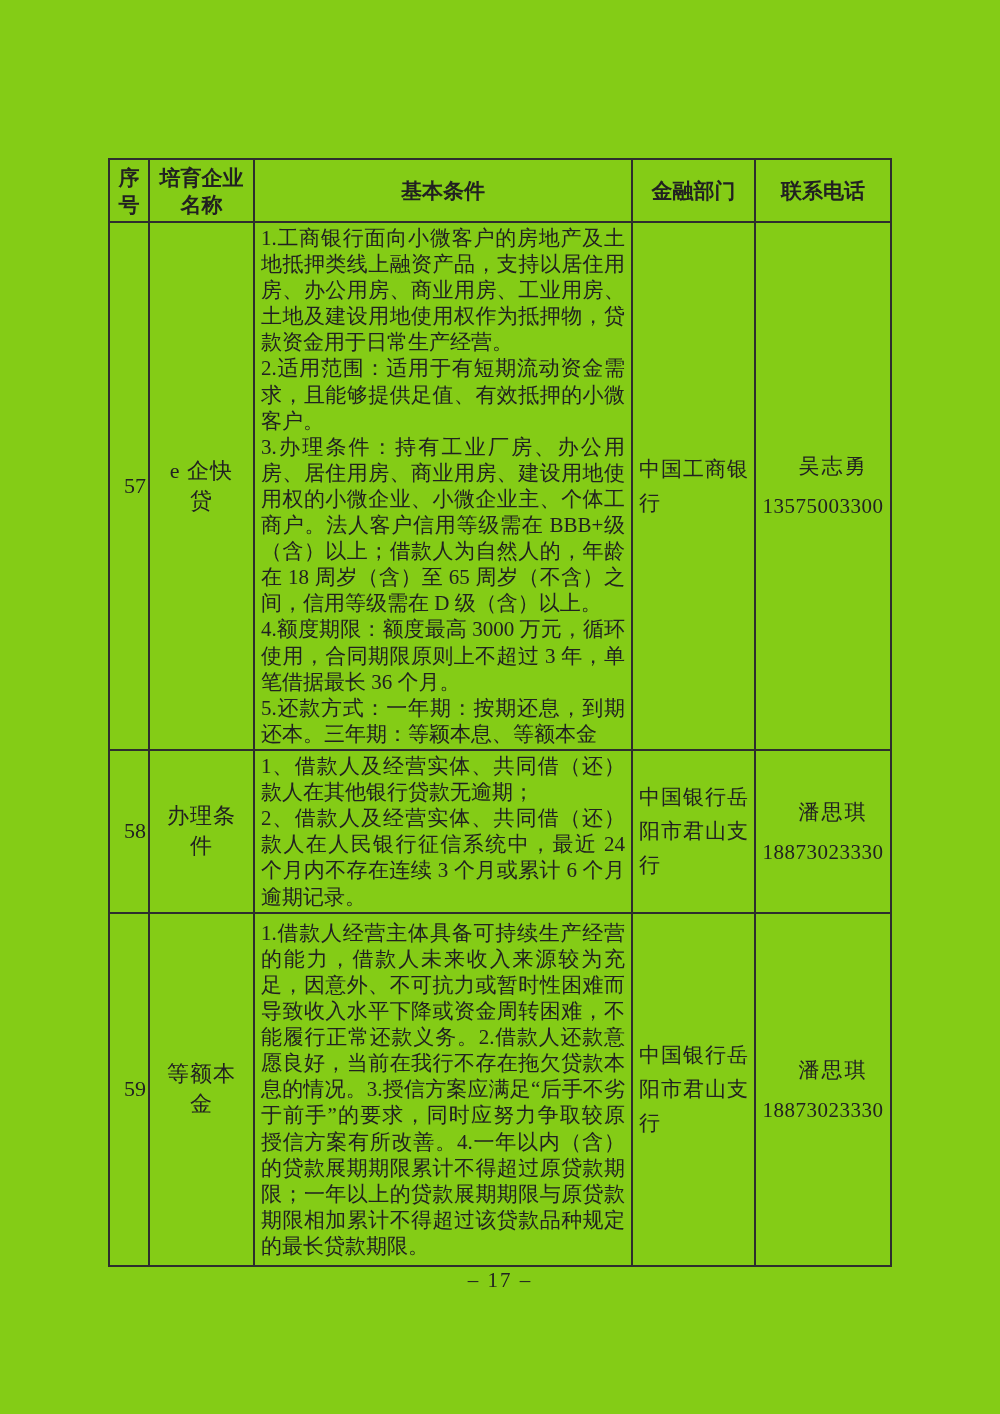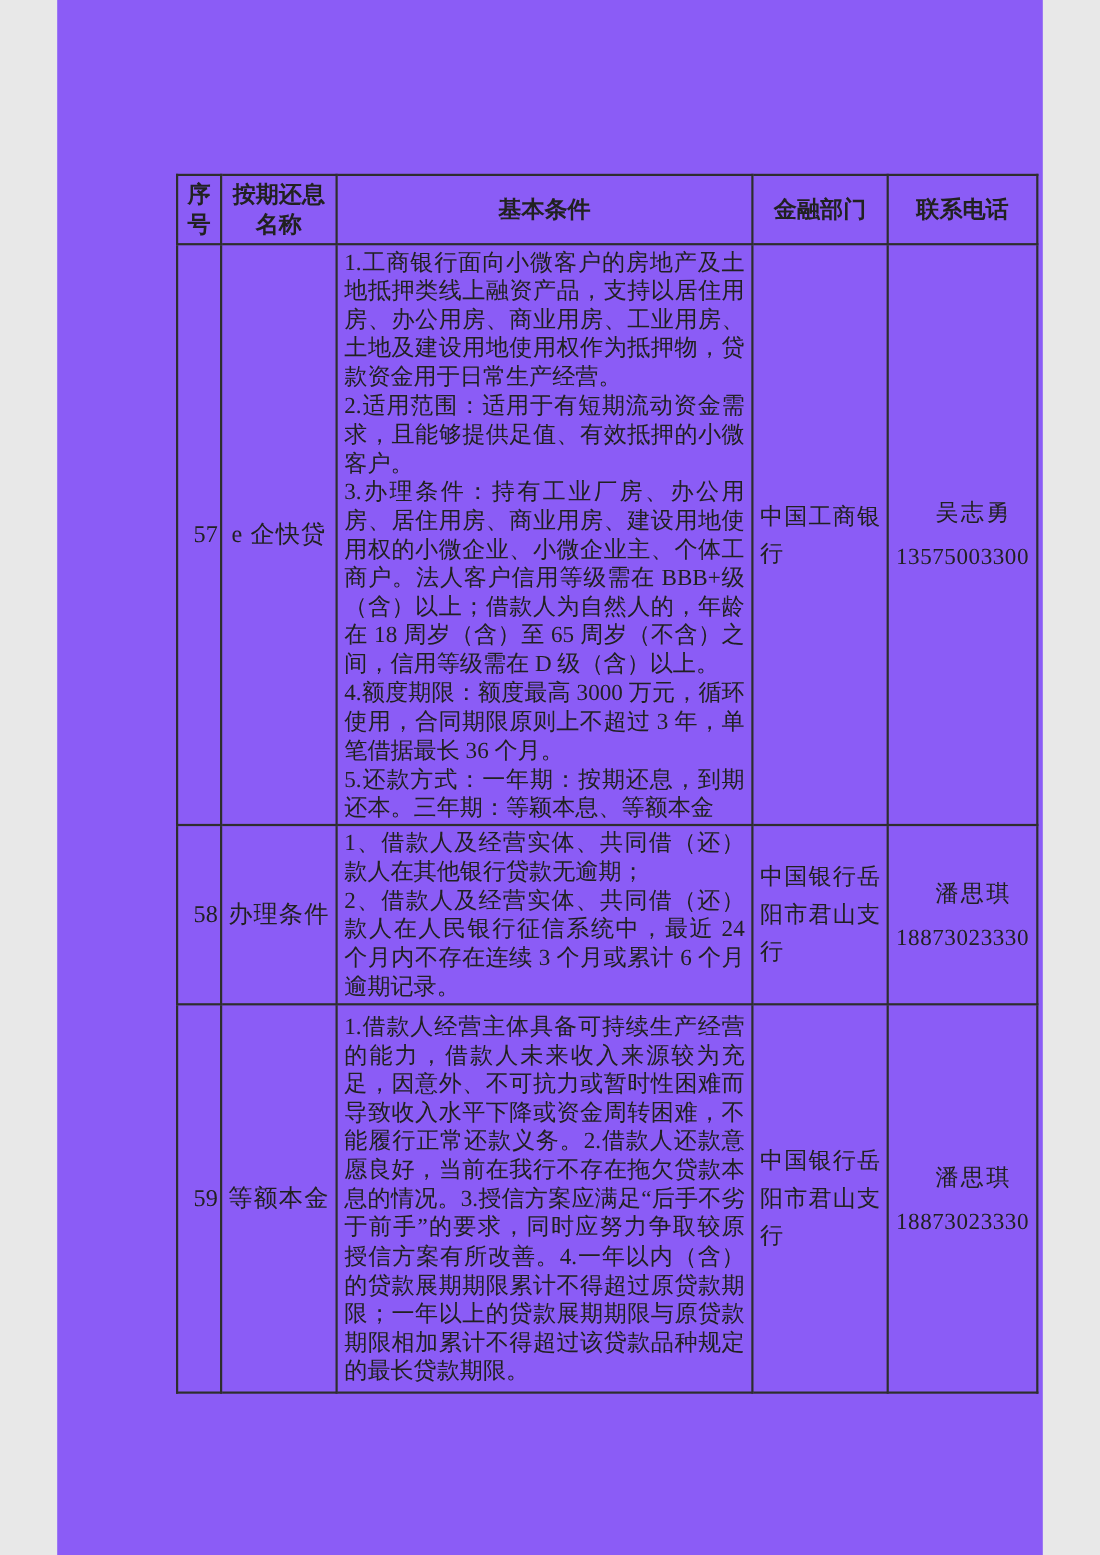--- a/index.html
+++ b/index.html
@@ -2,24 +2,24 @@
 <html><head>
 <meta charset="utf-8">
 <style>
   html, body {
     margin: 0;
     padding: 0;
     background: #e8e8e8;
   }
   .page {
     position: relative;
-    width: 896px;
+    width: 1000px;
     height: 1414px;
     margin: 0 auto;
-    background: #8b5cf6;
+    background: #84cc16;
     color: #212121;
     font-family: "Liberation Serif", "DejaVu Serif", serif;
     overflow: hidden;
   }
   table.doc-table {
     position: absolute;
     left: 108px;
     top: 158px;
     width: 782px;
     border-collapse: collapse;
@@ -48,21 +48,21 @@
   tr.row-58 { height: 163px; }
   tr.row-59 { height: 353px; }
   td.c-no {
     text-align: right;
     font-size: 22px;
     padding: 0 2px;
   }
   td.c-name {
     text-align: center;
     font-size: 22px;
-    padding: 0 0;
+    padding: 0 12px;
     letter-spacing: 1px;
   }
   td.c-cond {
     font-size: 21px;
     line-height: 26.1px;
     padding: 2px 6px;
     text-align: justify;
     white-space: pre-line;
     vertical-align: middle;
   }
@@ -99,21 +99,21 @@
     <colgroup>
       <col class="c1">
         <col class="c2">
         <col class="c3">
         <col class="c4">
         <col class="c5">
     </colgroup>
     <thead>
       <tr>
         <th style="white-space:pre-line;">序号</th>
-        <th style="white-space:pre-line;">按期还息
+        <th style="white-space:pre-line;">培育企业
 名称</th>
         <th>基本条件</th>
         <th>金融部门</th>
         <th>联系电话</th>
       </tr>
     </thead>
     <tbody>
       <tr class="row-57">
         <td class="c-no">57</td>
         <td class="c-name">e 企快贷</td>
@@ -145,14 +145,15 @@
         <td class="c-cond">1.借款人经营主体具备可持续生产经营的能力，借款人未来收入来源较为充足，因意外、不可抗力或暂时性困难而导致收入水平下降或资金周转困难，不能履行正常还款义务。2.借款人还款意愿良好，当前在我行不存在拖欠贷款本息的情况。3.授信方案应满足“后手不劣于前手”的要求，同时应努力争取较原授信方案有所改善。4.一年以内（含）的贷款展期期限累计不得超过原贷款期限；一年以上的贷款展期期限与原贷款期限相加累计不得超过该贷款品种规定的最长贷款期限。</td>
         <td class="c-dept">中国银行岳阳市君山支行</td>
         <td class="c-phone">
           <div class="contact-name">潘思琪</div>
           <div class="contact-phone">18873023330</div>
         </td>
       </tr>
     </tbody>
   </table>
 
+  <div class="page-number">– 17 –</div>
 
 </div>
 
 </body></html>

